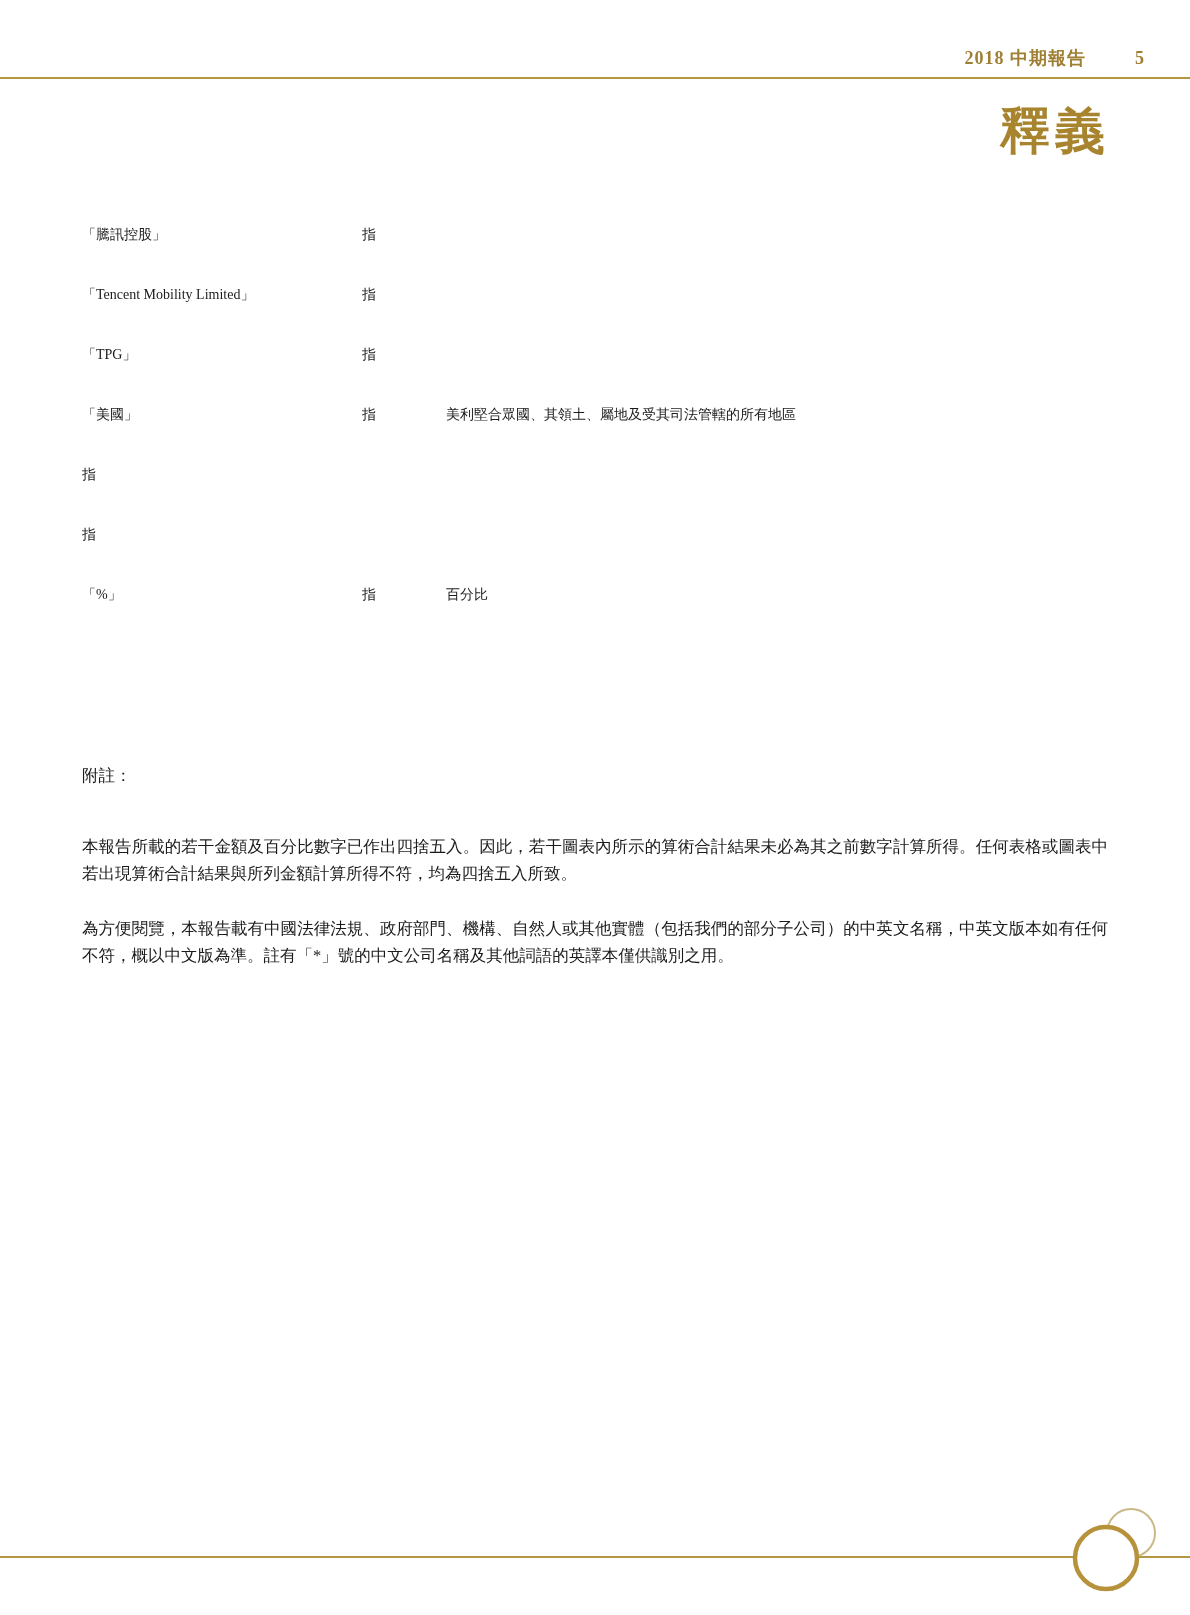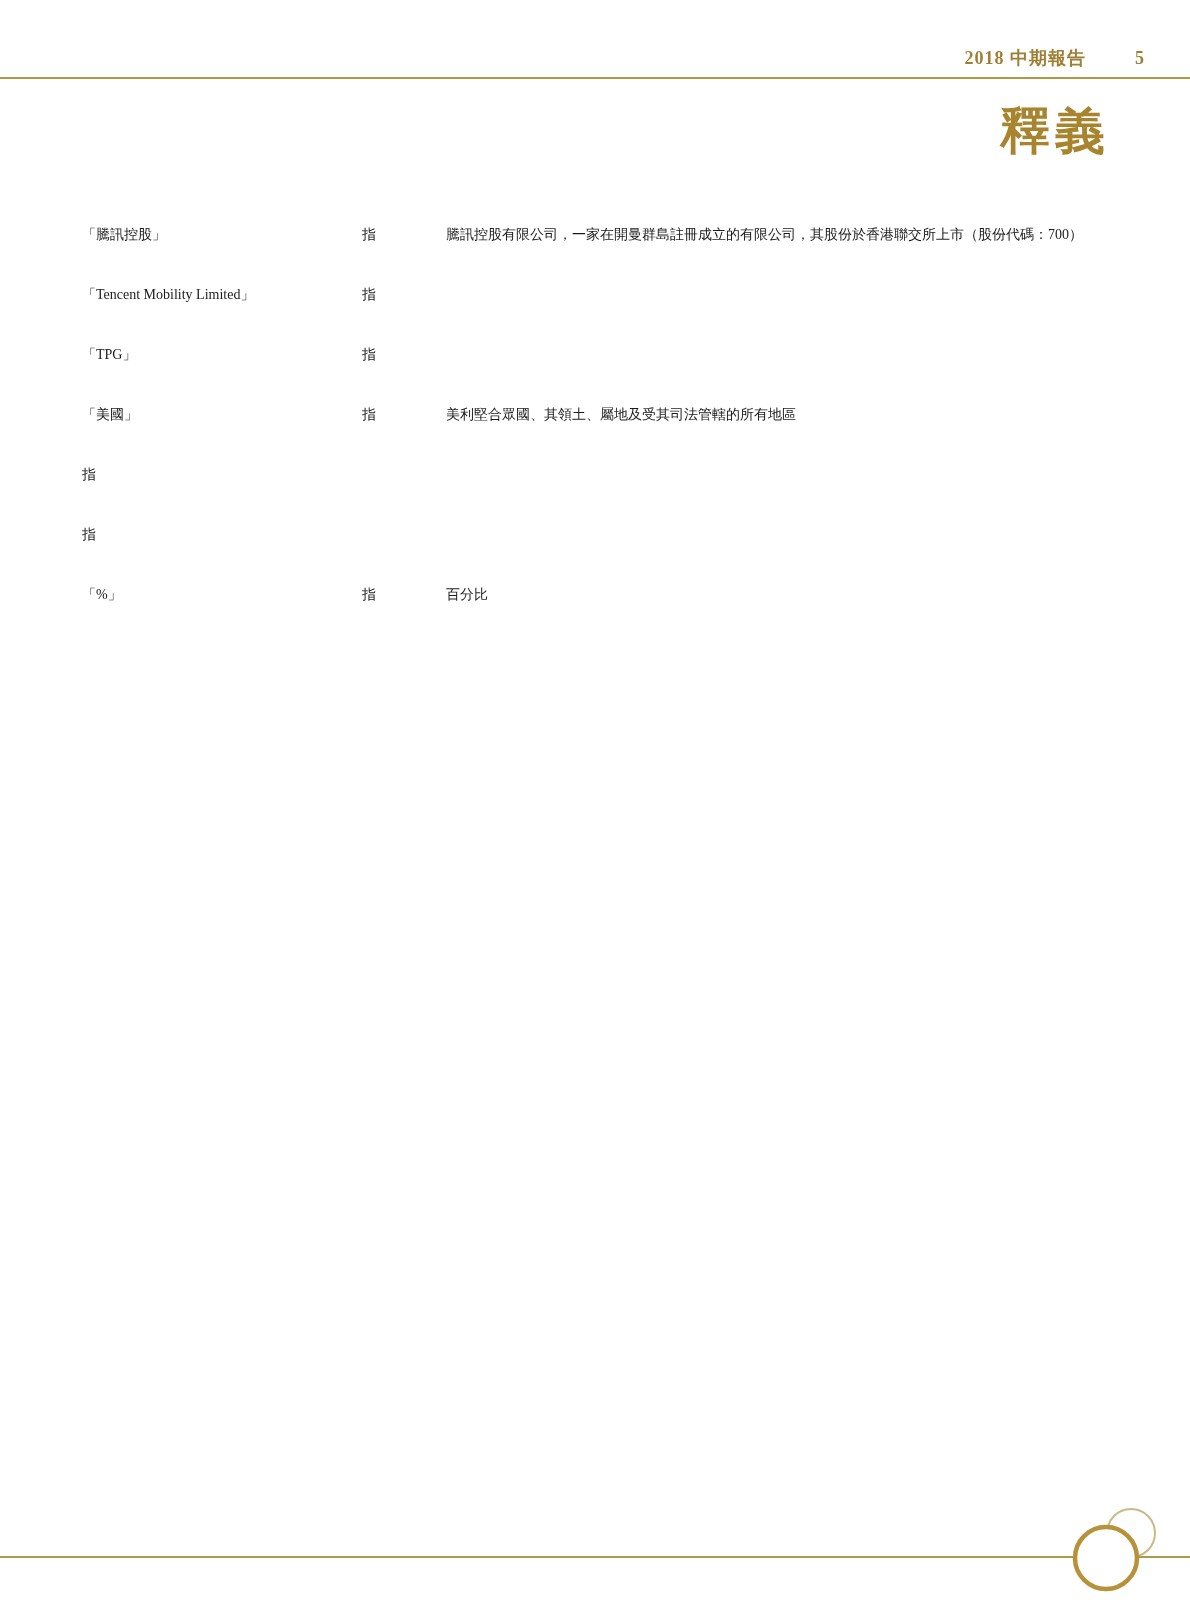--- a/index.html
+++ b/index.html
@@ -124,21 +124,20 @@
   </div>
   <div class="top-rule"></div>
 
   <div class="page-title">釋義</div>
 
   <div class="definitions">
 
     <div class="def-row">
       <div class="def-term">「騰訊控股」</div>
       <div class="def-connector">指</div>
-      <div class="def-text">騰訊控股有限公司，一家在開曼群島註冊成立的有限公司，其股份於香港聯交所上市（股份代碼：700）</div>
     </div>
 
     <div class="def-row">
       <div class="def-term">「Tencent Mobility Limited」</div>
       <div class="def-connector">指</div>
     </div>
 
     <div class="def-row">
       <div class="def-term">「TPG」</div>
       <div class="def-connector">指</div>
@@ -159,20 +158,25 @@
     </div>
 
     <div class="def-row">
       <div class="def-term">「%」</div>
       <div class="def-connector">指</div>
       <div class="def-text">百分比</div>
     </div>
 
   </div>
 
+  <div class="notes">
+    <p class="notes-label">附註：</p>
+    <p class="note-paragraph first">本報告所載的若干金額及百分比數字已作出四捨五入。因此，若干圖表內所示的算術合計結果未必為其之前數字計算所得。任何表格或圖表中若出現算術合計結果與所列金額計算所得不符，均為四捨五入所致。</p>
+    <p class="note-paragraph second">為方便閱覽，本報告載有中國法律法規、政府部門、機構、自然人或其他實體（包括我們的部分子公司）的中英文名稱，中英文版本如有任何不符，概以中文版為準。註有「*」號的中文公司名稱及其他詞語的英譯本僅供識別之用。</p>
+  </div>
 
   <div class="bottom-rule"></div>
 
   <svg class="circles-decoration" width="190" height="175" viewBox="0 0 190 175" aria-hidden="true">
     <circle cx="131" cy="93" r="24" fill="none" stroke="#cbb887" stroke-width="2"></circle>
     <circle cx="106" cy="118" r="31" fill="#ffffff" stroke="#b6923b" stroke-width="4.5"></circle>
   </svg>
 
 </div>
 

